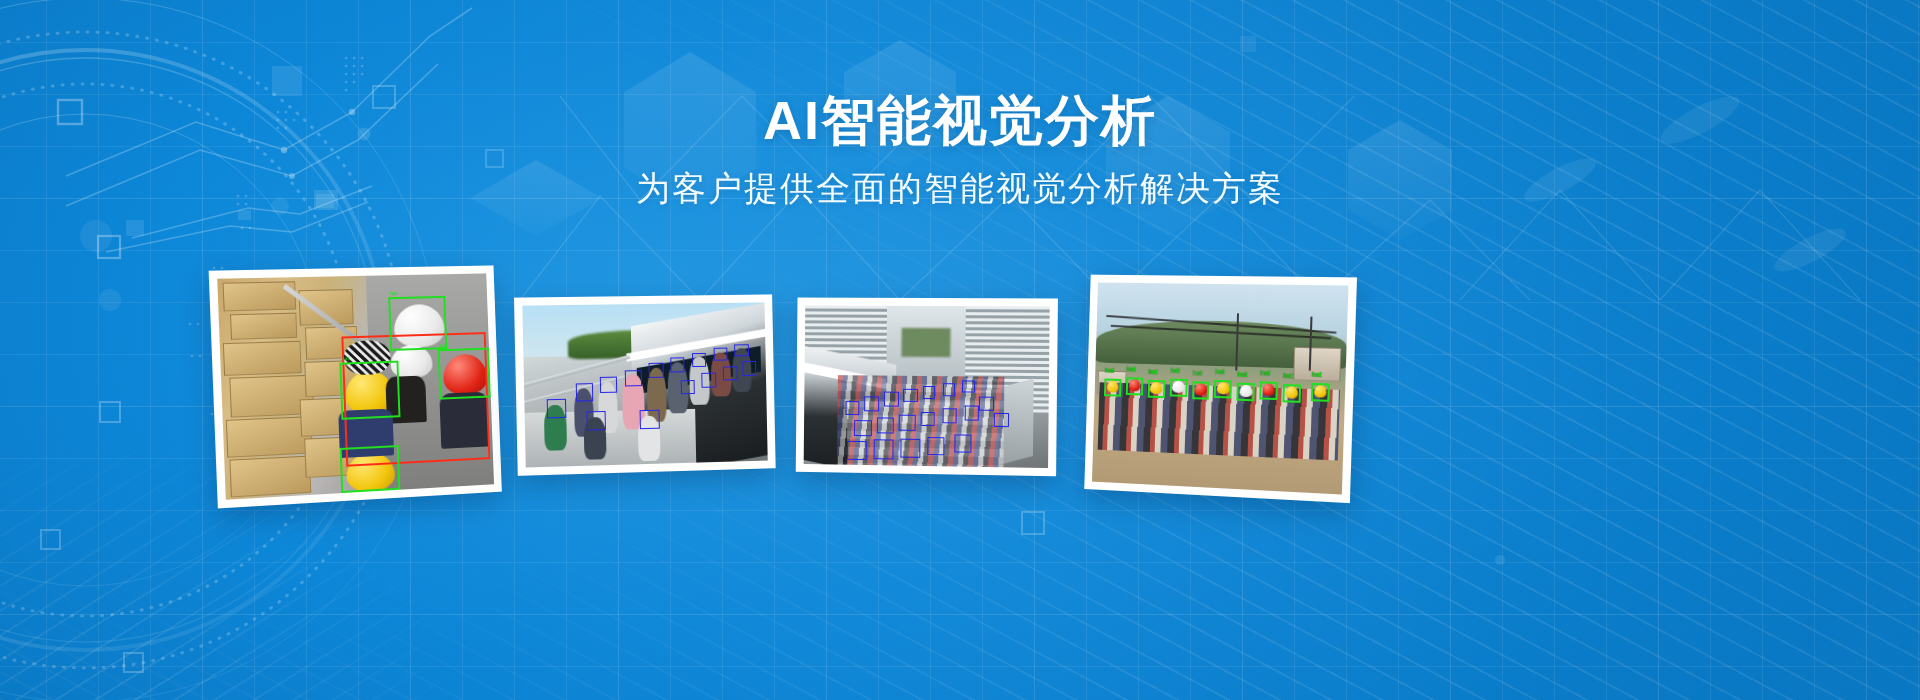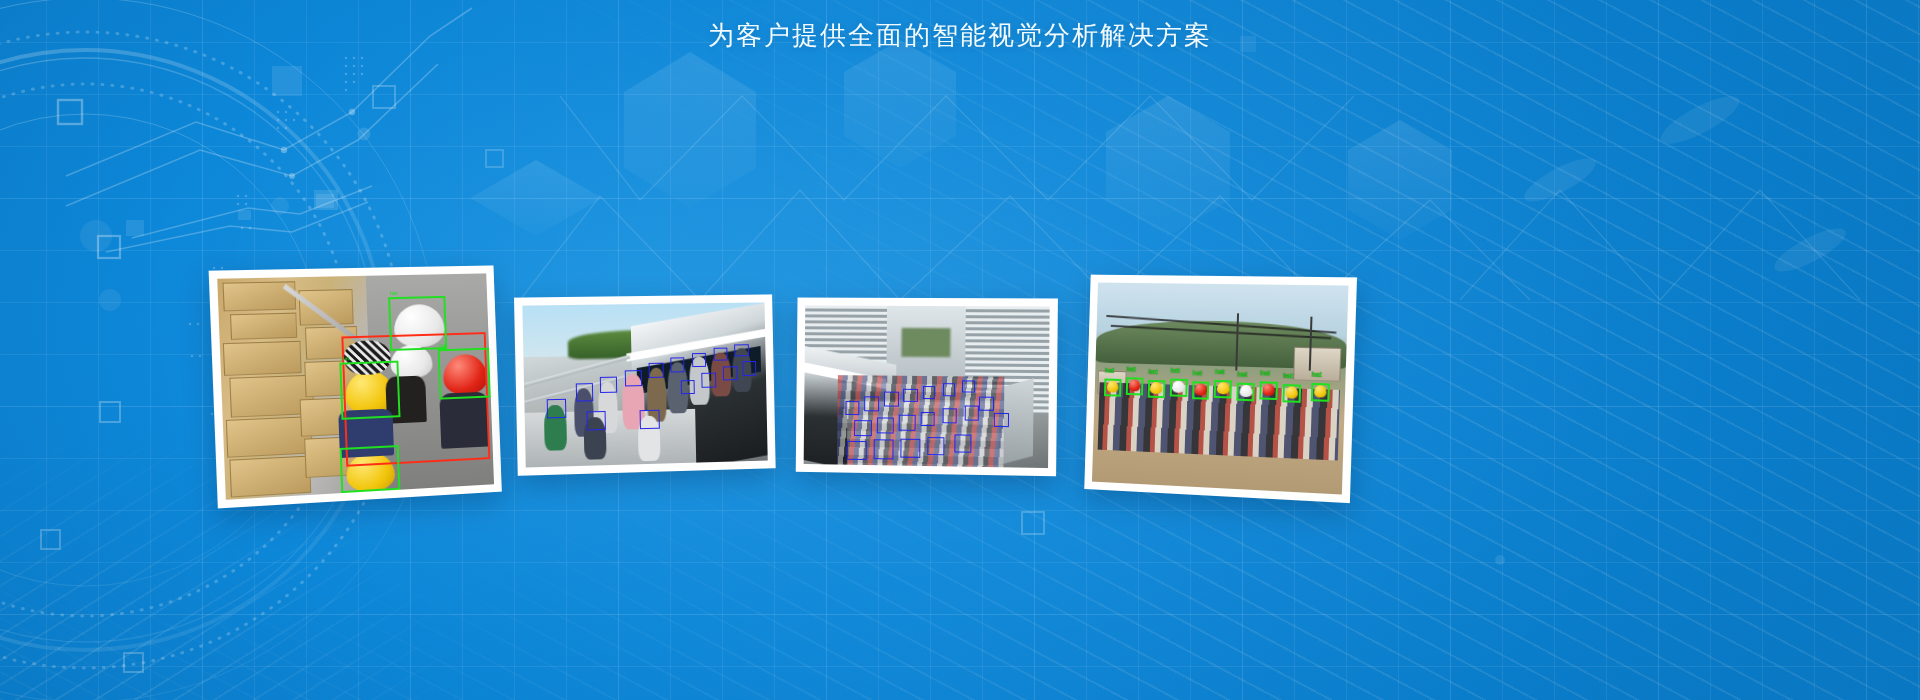--- a/index.html
+++ b/index.html
@@ -71,21 +71,21 @@
     margin-top:92px;
     font-size:54px;
     line-height:1.04;
     font-weight:700;
     color:#ffffff;
     letter-spacing:2px;
     text-shadow:0 2px 10px rgba(0,40,80,.22);
   }
   .hero-sub{
     margin-top:20px;
-    font-size:26px;
+    font-size:34px;
     line-height:1.2;
     font-weight:400;
     color:#f2fbff;
     letter-spacing:2px;
     text-shadow:0 1px 6px rgba(0,40,80,.18);
   }
 
   
   .photo-strip{
     position:absolute;
@@ -287,20 +287,21 @@
       <circle cx="364" cy="134" r="6.5" fill="#ffffff" fill-opacity=".12"></circle>
       <circle cx="1500" cy="560" r="5" fill="#ffffff" fill-opacity=".10"></circle>
     </g>
   </svg>
 
   <div class="layer streaks"></div>
   <div class="layer streaks-bl"></div>
   <div class="layer vignette"></div>
 
   <div class="hero">
+    <h1 class="hero-title">AI智能视觉分析</h1>
     <p class="hero-sub">为客户提供全面的智能视觉分析解决方案</p>
   </div>
 
   <div class="photo-strip">
 
     <div class="photo-card" id="card1">
       <div class="shot">
         <div class="bg ph-warehouse">
           <div class="floor"></div>
 

